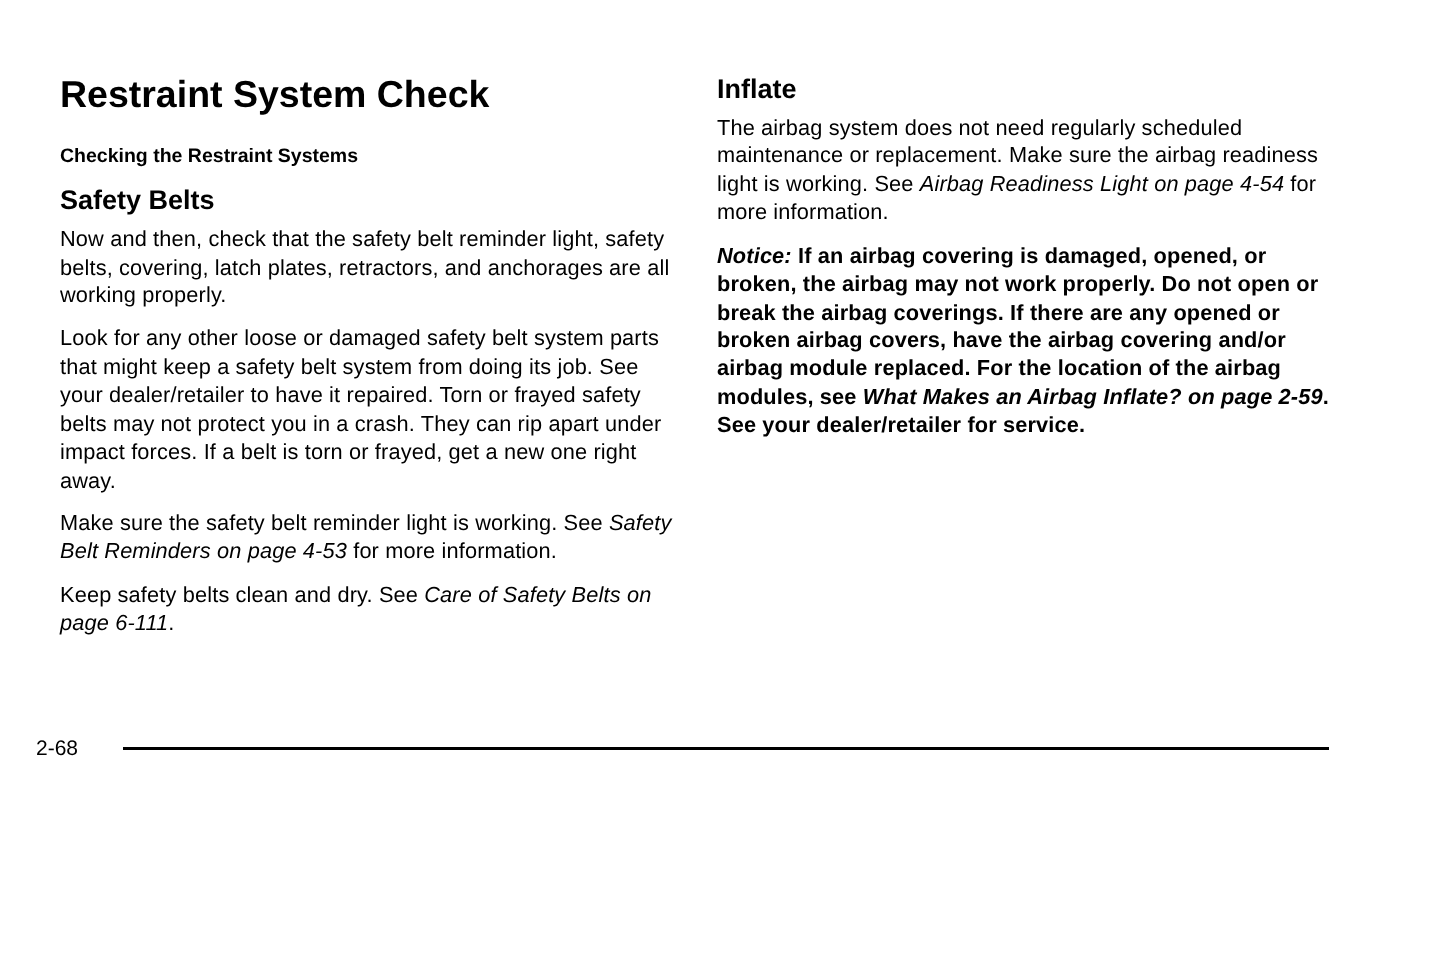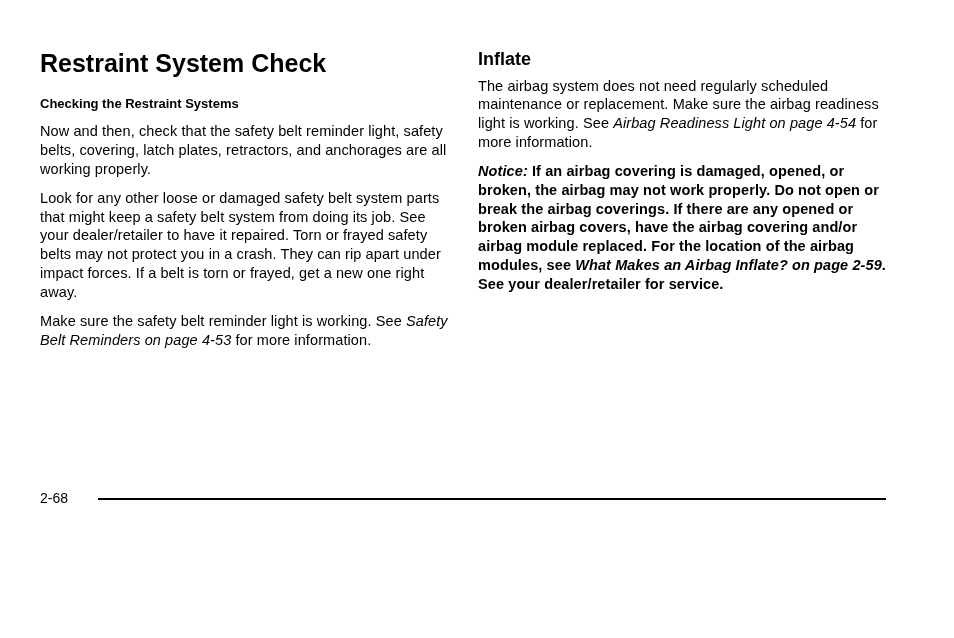--- a/index.html
+++ b/index.html
@@ -47,21 +47,21 @@
   p {
     font-size: 14.5px;
     line-height: 1.3;
     margin: 0 0 10px 0;
     letter-spacing: 0.1px;
   }
   .ital { font-style: italic; }
   .bold { font-weight: bold; }
   .footer {
     position: absolute;
-    left: 40px;
+    left: 24px;
     right: 68px;
     bottom: 36px;
   }
   .footer-rule {
     border-top: 2px solid #000;
     margin-left: 58px;
   }
   .page-num {
     position: absolute;
     left: 0;
@@ -71,28 +71,32 @@
 </style>
 </head>
 <body>
 
 <div class="page">
   <div class="columns">
 
     <div class="col">
       <h1>Restraint System Check</h1>
       <h2>Checking the Restraint Systems</h2>
+      <h3>Safety Belts</h3>
 
       <p>Now and then, check that the safety belt reminder light, safety belts, covering, latch plates, retractors, and anchorages are all working properly.</p>
       <p>Look for any other loose or damaged safety belt system parts that might keep a safety belt system from doing its job. See your dealer/retailer to have it repaired. Torn or frayed safety belts may not protect you in a crash. They can rip apart under impact forces. If a belt is torn or frayed, get a new one right away.</p>
 
       <p>
         <span>Make sure the safety belt reminder light is working. See </span><span class="ital">Safety Belt Reminders on page 4-53</span><span> for more information.</span>
       </p>
 
+      <p>
+        <span>Keep safety belts clean and dry. See </span><span class="ital">Care of Safety Belts on page 6-111</span><span>.</span>
+      </p>
     </div>
 
     <div class="col">
       <h3>Inflate</h3>
 
       <p>
         <span>The airbag system does not need regularly scheduled maintenance or replacement. Make sure the airbag readiness light is working. See </span><span class="ital">Airbag Readiness Light on page 4-54</span><span> for more information.</span>
       </p>
 
       <p class="bold">

